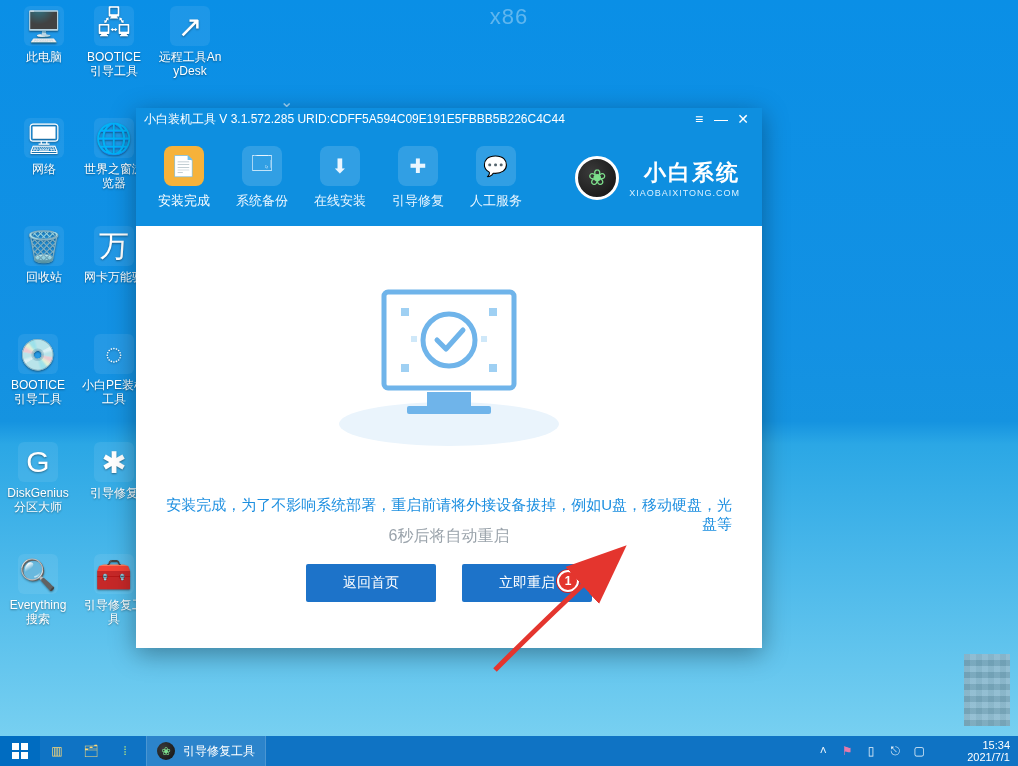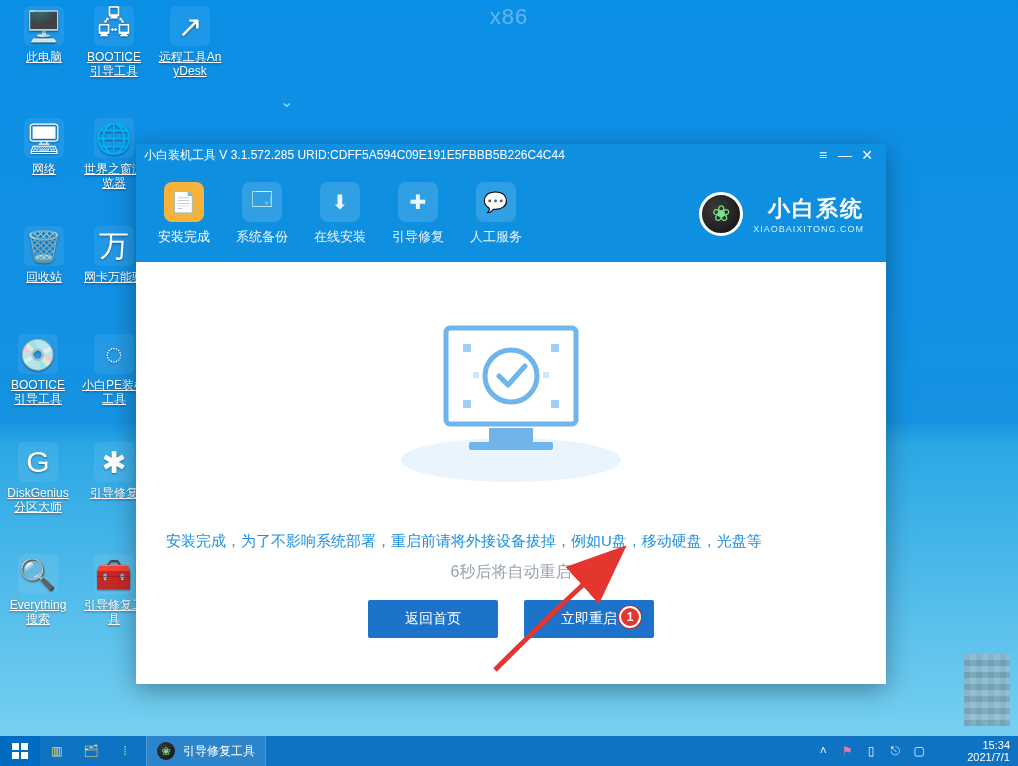--- a/index.html
+++ b/index.html
@@ -7,29 +7,29 @@
   body {
     background: linear-gradient(to bottom, #0a8fe6 0%, #1391e3 45%, #1593e0 55%, #2ba7e5 58%, #7fd4f2 100%);
     position: relative;
   }
   
 
   
   .desktop { position: absolute; top: 0; left: 0; right: 0; bottom: 30px; }
   .dicon { position: absolute; width: 64px; text-align: center; color: #fff; font-size: 12px; text-shadow: 0 1px 2px rgba(0,0,0,.4); cursor: default; }
   .dicon .glyph { width: 40px; height: 40px; margin: 0 auto 4px; display:flex; align-items:center; justify-content:center; font-size:30px; background: rgba(255,255,255,.08); border-radius:6px; }
-  .dicon .label { display:block; line-height:14px; word-break:break-all;text-decoration:underline; }
+  .dicon .label { display:block; line-height:14px; word-break:break-all; }
 
   
   .arch { position:absolute; left:50%; top:4px; transform:translateX(-50%); color:rgba(255,255,255,.35); font-size:22px; font-weight:300; letter-spacing:1px; }
 
   
   .app {
-    position: absolute; left: 136px; top: 108px; width: 750px; height: 540px;
-    background: #c4b5fd; box-shadow: 0 6px 24px rgba(0,0,0,.35); margin-top: 36px;
+    position: absolute; left: 136px; top: 108px; width: 626px; height: 540px;
+    background: #c4b5fd; box-shadow: 0 6px 24px rgba(0,0,0,.35);
   }
   .app .titlebar {
     height: 22px; background: #0e8fe0; color:#fff; font-size:12px;
     display:flex; align-items:center; padding: 0 8px;
   }
   .app .titlebar .title { flex:1; white-space:nowrap; overflow:hidden; text-overflow:ellipsis; }
   .app .titlebar .wbtn { width:22px; text-align:center; font-size:14px; cursor:pointer; }
   .app .toolbar {
     height: 96px; background: #0e8fe0; display:flex; align-items:center;
     padding: 0 22px; color:#fff;
@@ -42,21 +42,21 @@
   .brand { margin-left:auto; display:flex; align-items:center; gap:10px; }
   .brand .logo { width:44px; height:44px; border-radius:50%; background:radial-gradient(circle at 35% 35%, #3a3a3a, #111); display:flex; align-items:center; justify-content:center; font-size:22px; color:#7de08c; border:3px solid #fff; }
   .brand .txt .big { font-size:22px; font-weight:700; letter-spacing:2px; color:#fff;text-align:right; }
   .brand .txt .small { font-size:9px; letter-spacing:1px; color:#d9f1ff; }
 
   .app .body { position:relative; height: calc(100% - 118px); background:#fff; }
 
   .illus { position:absolute; left:50%; top:48px; transform:translateX(-50%); width:240px; height:180px; }
   .illus svg { width:100%; height:100%; }
 
-  .msg { position:absolute; top:270px; left:0; right:0; text-align:left; color:#1d8fe0; font-size:15px; padding:0 30px; }
+  .msg { position:absolute; top:270px; left:0; right:0; text-align:right; color:#1d8fe0; font-size:15px; padding:0 30px; }
   .sub { position:absolute; top:300px; left:0; right:0; text-align:center; color:#9aa3ab; font-size:16px; }
 
   .btns { position:absolute; top:338px; left:0; right:0; display:flex; justify-content:center; gap:26px; }
   .btn { width:130px; height:38px; background:#1d73c9; color:#fff; border:none; font-size:14px; cursor:pointer; font-family:inherit; border-radius:2px; }
   .badge1 { position:absolute; top:344px; left:50%; margin-left:108px; width:22px; height:22px; border-radius:50%; background:#e4352e; border:2px solid #fff; color:#fff; font-size:12px; font-weight:700; display:flex; align-items:center; justify-content:center; box-shadow:0 0 0 1px #c22; }
 
   
   .arrow { position:absolute; left:485px; top:560px; pointer-events:none; }
   .arrow svg { width:130px; height:120px; overflow:visible; }
 

